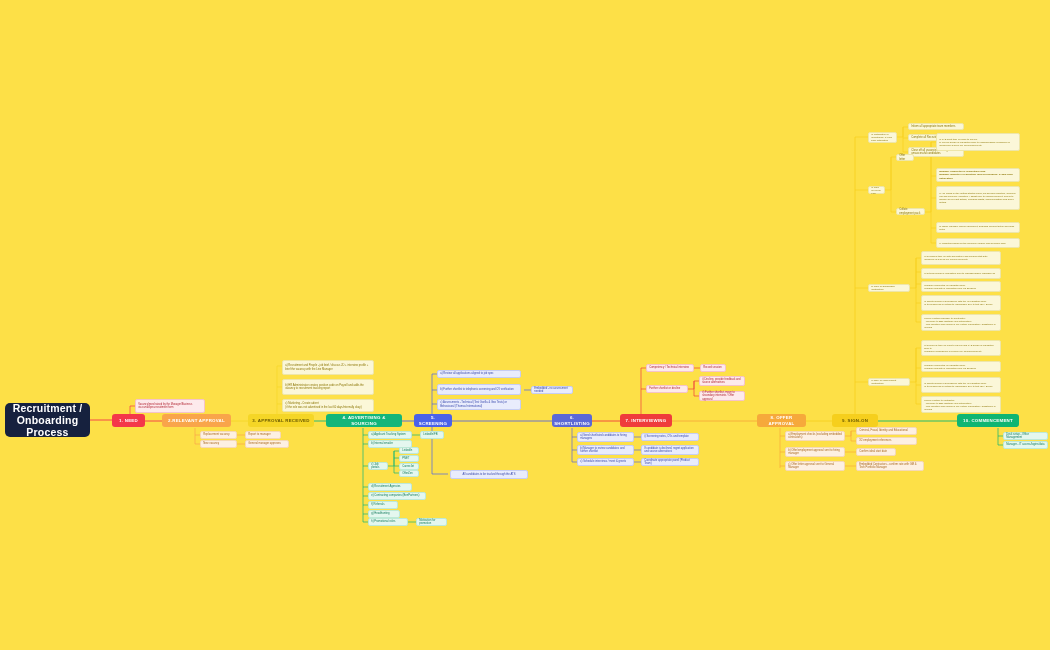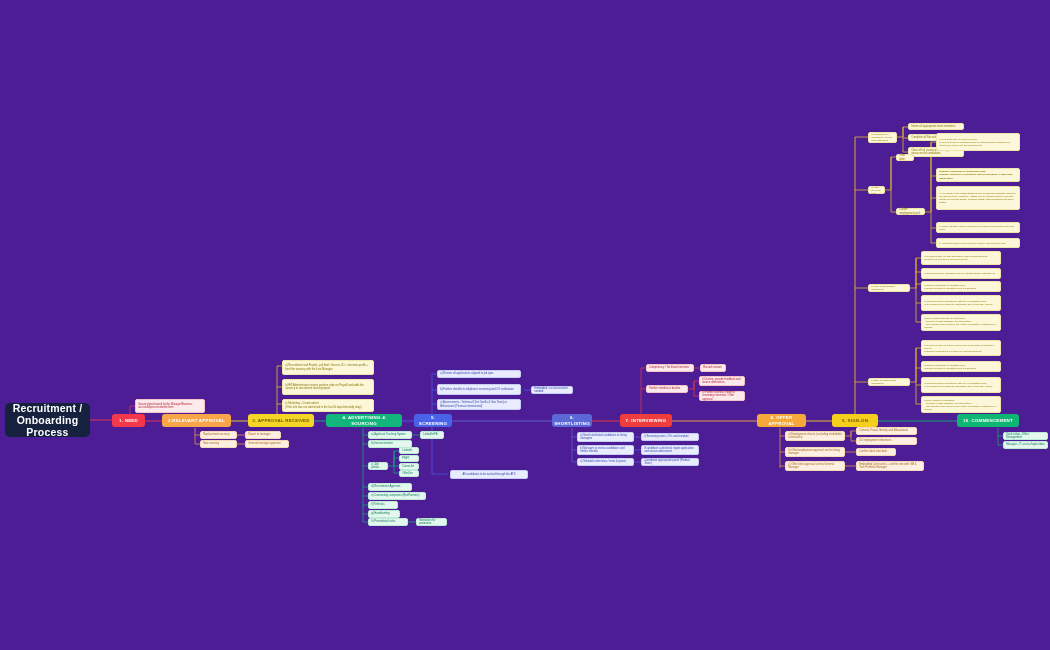--- a/index.html
+++ b/index.html
@@ -6,21 +6,21 @@
   html, body {
     margin: 0; padding: 0;
     width: 1050px; height: 650px;
     background: #ffffff;
     font-family: "Liberation Sans", sans-serif;
     overflow: hidden;
   }
   #canvas {
     position: relative;
     width: 1050px; height: 650px;
-    background: #4c1d95;
+    background: #fde047;
   }
   svg#wires {
     position: absolute; left: 0; top: 0;
     width: 1050px; height: 650px;
     pointer-events: none;
   }
 
   .node {
     position: absolute;
     display: flex;

